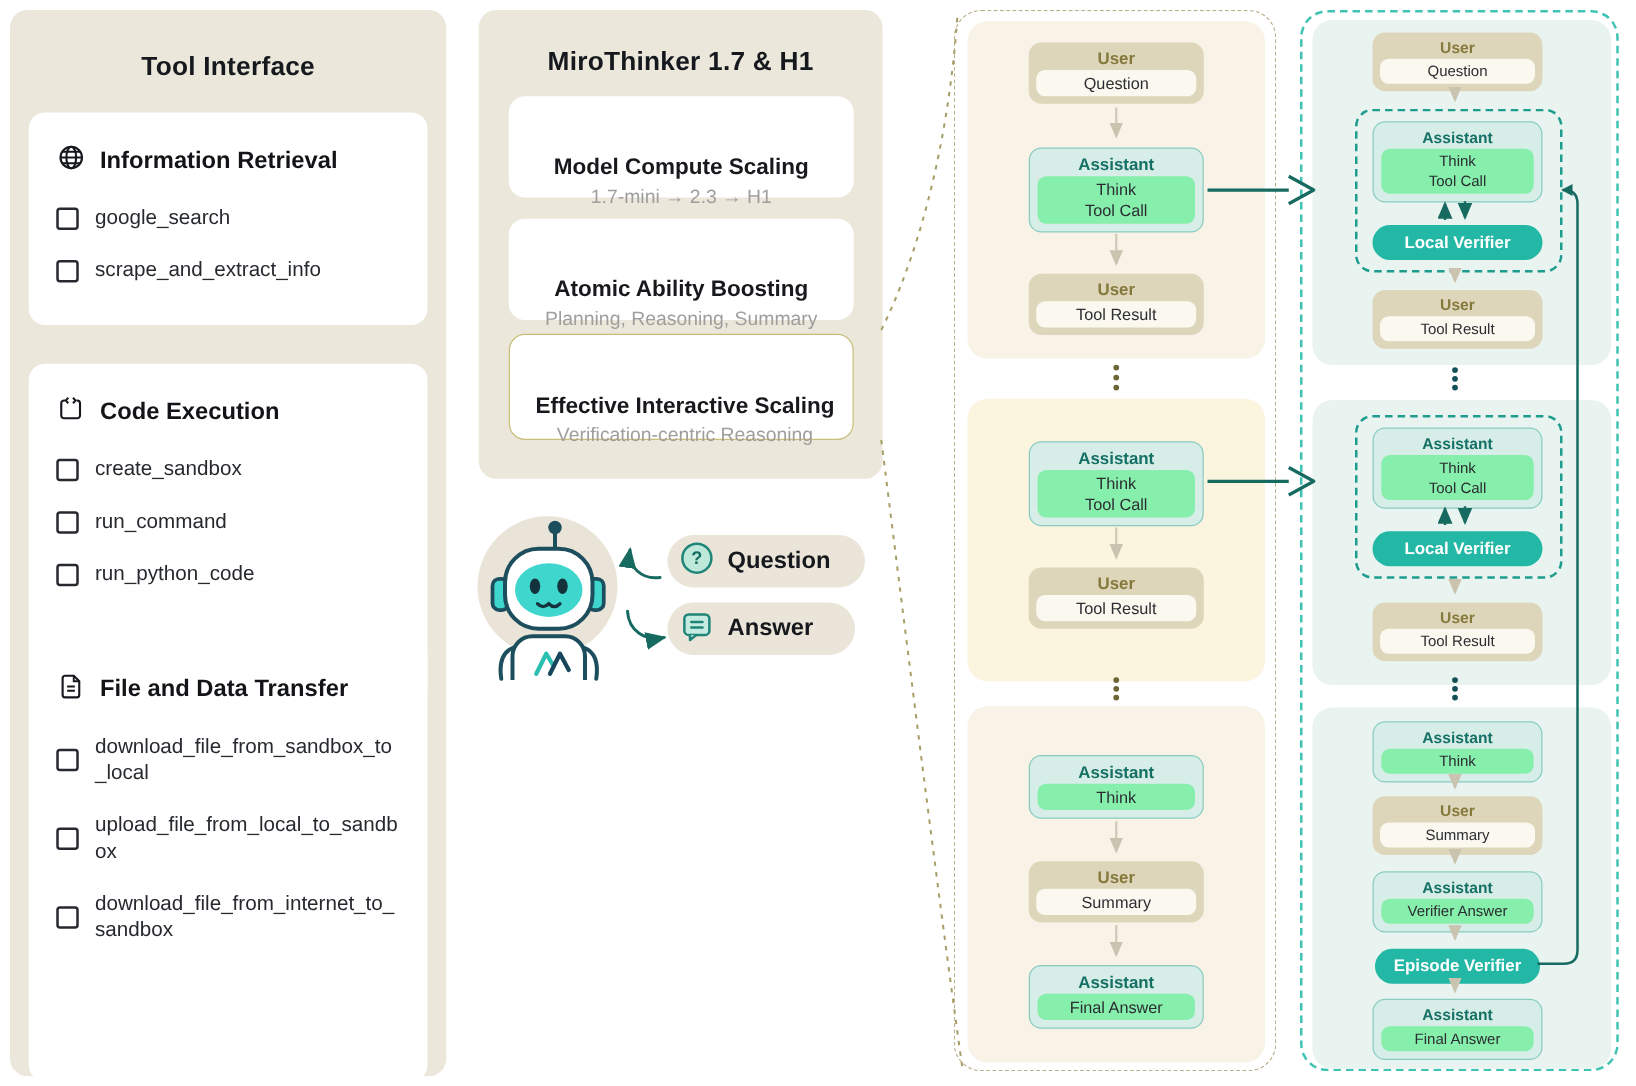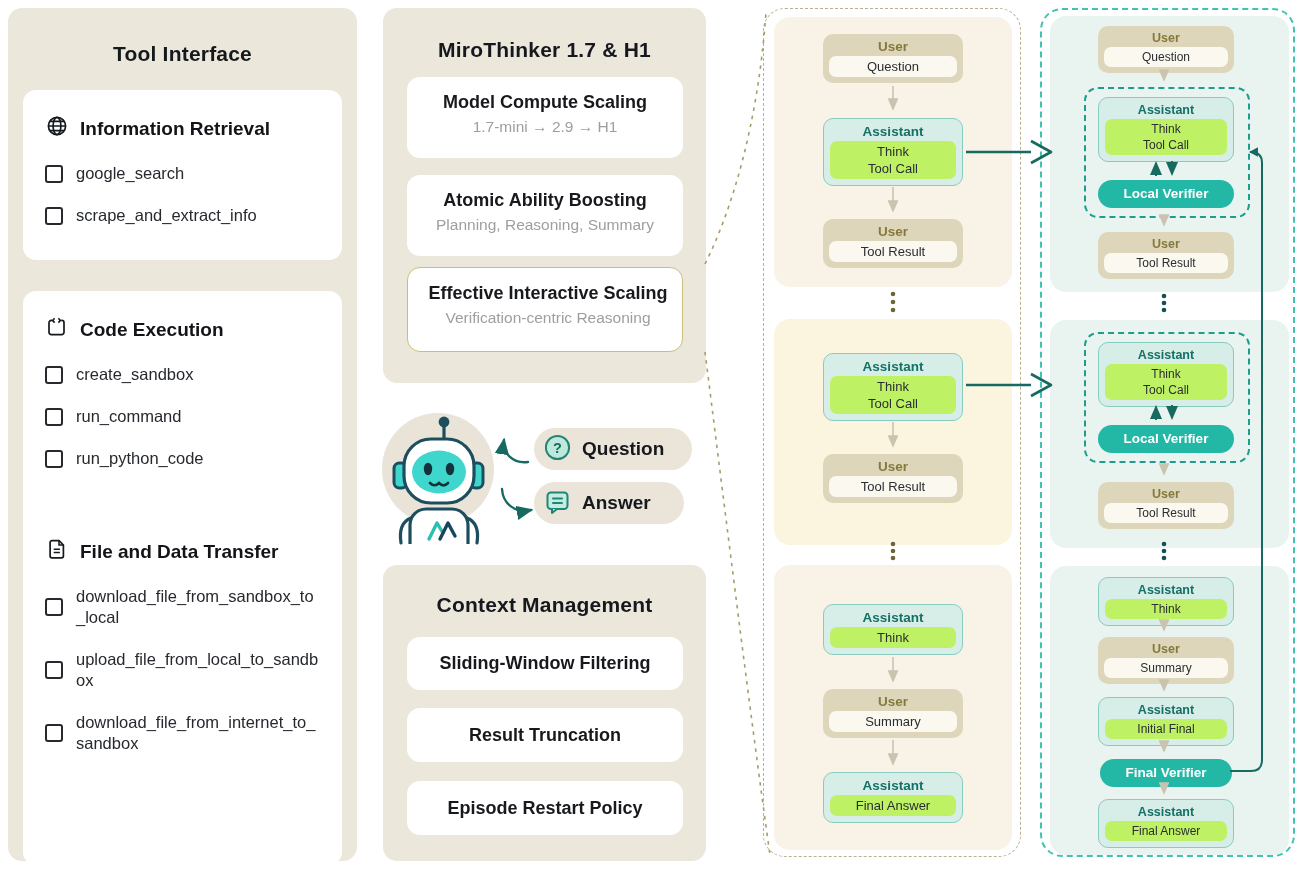--- a/index.html
+++ b/index.html
@@ -22,21 +22,21 @@
   
   .tool-card{left:15px;width:319px;padding:24px 20px 36px 22px;}
   .tool-head{display:flex;align-items:center;gap:11px;font-size:19px;font-weight:700;color:#121417;margin-bottom:20px;}
   .tool-item{display:flex;align-items:center;gap:13px;font-size:16.5px;color:#26292e;margin-bottom:21px;line-height:21px;}
   .tool-item:last-child{margin-bottom:0;}
   .cbx{flex:0 0 auto;width:14px;height:14px;border:2px solid #26292e;border-radius:3px;background:#fff;}
   .tool-item .lbl{word-break:break-all;max-width:258px;}
 
   
   .mcard{left:24px;width:276px;text-align:center;padding:13px 6px;}
-  .mcard .t{font-size:18px;font-weight:600;color:#17191c;line-height:24px;}
+  .mcard .t{font-size:18px;font-weight:600;color:#17191c;line-height:24px;margin-top:31px;}
   .mcard .s{font-size:15.5px;color:#9e9e9c;line-height:22px;margin-top:2px;}
   .mcard.hl{border:1.5px solid #c9bf7b;padding-left:12px;}
 
   
   .ccard{left:24px;width:276px;text-align:center;font-size:18px;font-weight:600;color:#17191c;display:flex;align-items:center;justify-content:center;}
 
   
   .pill{position:absolute;background:#eae5d8;border-radius:21px;height:42px;display:flex;align-items:center;gap:11px;padding:0 14px 0 10px;box-sizing:border-box;}
   .pill .plabel{font-size:19px;font-weight:600;color:#15181d;}
   #q-pill{left:534px;top:428px;width:158px;}
@@ -52,21 +52,21 @@
   .fsec.mint{background:#e9f4f1;}
 
   .fnode{position:absolute;border-radius:10px;padding:3px 6px 6px;text-align:center;box-sizing:border-box;}
   .fnode .role{font-size:13.5px;font-weight:700;line-height:19px;}
   .fnode .body{border-radius:7px;font-size:13px;line-height:17px;padding:2px 4px;color:#2a2d31;white-space:pre-line;}
   .fnode.user{background:#ddd6ba;}
   .fnode.user .role{color:#85793c;}
   .fnode.user .body{background:#fbf8ef;}
   .fnode.assistant{background:#d7ede7;border:1px solid #88ccc0;}
   .fnode.assistant .role{color:#157065;}
-  .fnode.assistant .body{background:#bef264;}
+  .fnode.assistant .body{background:#86efac;}
   .fnode.sm .role{font-size:12.5px;line-height:18px;}
   .fnode.sm .body{font-size:12px;line-height:16px;}
 
   .vbox{position:absolute;border:2px dashed #1e9c8d;border-radius:14px;box-sizing:border-box;}
   .verifier{position:absolute;background:#23b7a5;color:#fff;font-weight:700;font-size:13.5px;text-align:center;border-radius:14px;height:28px;line-height:28px;}
 
   #overlay{position:absolute;left:0;top:0;pointer-events:none;}
   #robot{position:absolute;left:380px;top:407px;}
 </style>
 </head>
@@ -144,21 +144,21 @@
         <span class="cbx"></span>
         <span class="lbl">download_file_from_internet_to_sandbox</span>
       </div>
     </div>
   </div>
 
   <div class="panel" id="miro-panel">
     <div class="panel-title">MiroThinker 1.7 &amp; H1</div>
     <div class="white-card mcard" style="top:69px;height:81px;">
       <div class="t">Model Compute Scaling</div>
-      <div class="s">1.7-mini → 2.9 → H1</div>
+      <div class="s">1.7-mini → 2.3 → H1</div>
     </div>
     <div class="white-card mcard" style="top:167px;height:81px;">
       <div class="t">Atomic Ability Boosting</div>
       <div class="s">Planning, Reasoning, Summary</div>
     </div>
     <div class="white-card mcard hl" style="top:259px;height:85px;">
       <div class="t">Effective Interactive Scaling</div>
       <div class="s">Verification-centric Reasoning</div>
     </div>
   </div>
@@ -196,32 +196,20 @@
     <span>
       <svg width="27" height="27" viewBox="0 0 27 27" fill="none">
         <rect x="3.5" y="4.5" width="20" height="16.5" rx="3.5" fill="#c6ece1" stroke="#1e8578" stroke-width="2"></rect>
         <path d="M8 21 v4 l5 -4" fill="#c6ece1" stroke="#1e8578" stroke-width="2" stroke-linejoin="round"></path>
         <path d="M9 10.5 h9 M9 15 h9" stroke="#1e8578" stroke-width="2" stroke-linecap="round"></path>
       </svg>
     </span>
     <span class="plabel">Answer</span>
   </div>
 
-  <div class="panel" id="ctx-panel">
-    <div class="panel-title">Context Management</div>
-    <div class="white-card ccard" style="top:72px;height:53px;">
-      <span>Sliding-Window Filtering</span>
-    </div>
-    <div class="white-card ccard" style="top:143px;height:54px;">
-      <span>Result Truncation</span>
-    </div>
-    <div class="white-card ccard" style="top:216px;height:54px;">
-      <span>Episode Restart Policy</span>
-    </div>
-  </div>
 
   <div class="flow" id="flow-std">
     <div class="fsec cream" style="left:10px;top:8px;width:238px;height:270px;"></div>
     <div class="fsec cream2" style="left:10px;top:310px;width:238px;height:226px;"></div>
     <div class="fsec cream" style="left:10px;top:556px;width:238px;height:285px;"></div>
 
     <div class="fnode user" style="left:59px;top:25px;width:140px;">
       <div class="role">User</div>
       <div class="body">Question</div>
     </div>
@@ -298,23 +286,23 @@
     <div class="fnode assistant sm" style="left:56px;top:567px;width:136px;">
       <div class="role">Assistant</div>
       <div class="body">Think</div>
     </div>
     <div class="fnode user sm" style="left:56px;top:627px;width:136px;">
       <div class="role">User</div>
       <div class="body">Summary</div>
     </div>
     <div class="fnode assistant sm" style="left:56px;top:687px;width:136px;">
       <div class="role">Assistant</div>
-      <div class="body">Initial Final</div>
-    </div>
-    <div class="verifier" style="left:58px;top:749px;width:132px;">Final Verifier</div>
+      <div class="body">Verifier Answer</div>
+    </div>
+    <div class="verifier" style="left:58px;top:749px;width:132px;">Episode Verifier</div>
     <div class="fnode assistant sm" style="left:56px;top:789px;width:136px;">
       <div class="role">Assistant</div>
       <div class="body">Final Answer</div>
     </div>
   </div>
 
   <svg id="overlay" width="1309" height="869" viewBox="0 0 1309 869">
     <defs>
       <marker id="mg" markerWidth="9" markerHeight="8" refX="6" refY="3" orient="auto" markerUnits="strokeWidth">
         <path d="M0,0 L7,3 L0,6 Z" fill="#c9c3af"></path>

